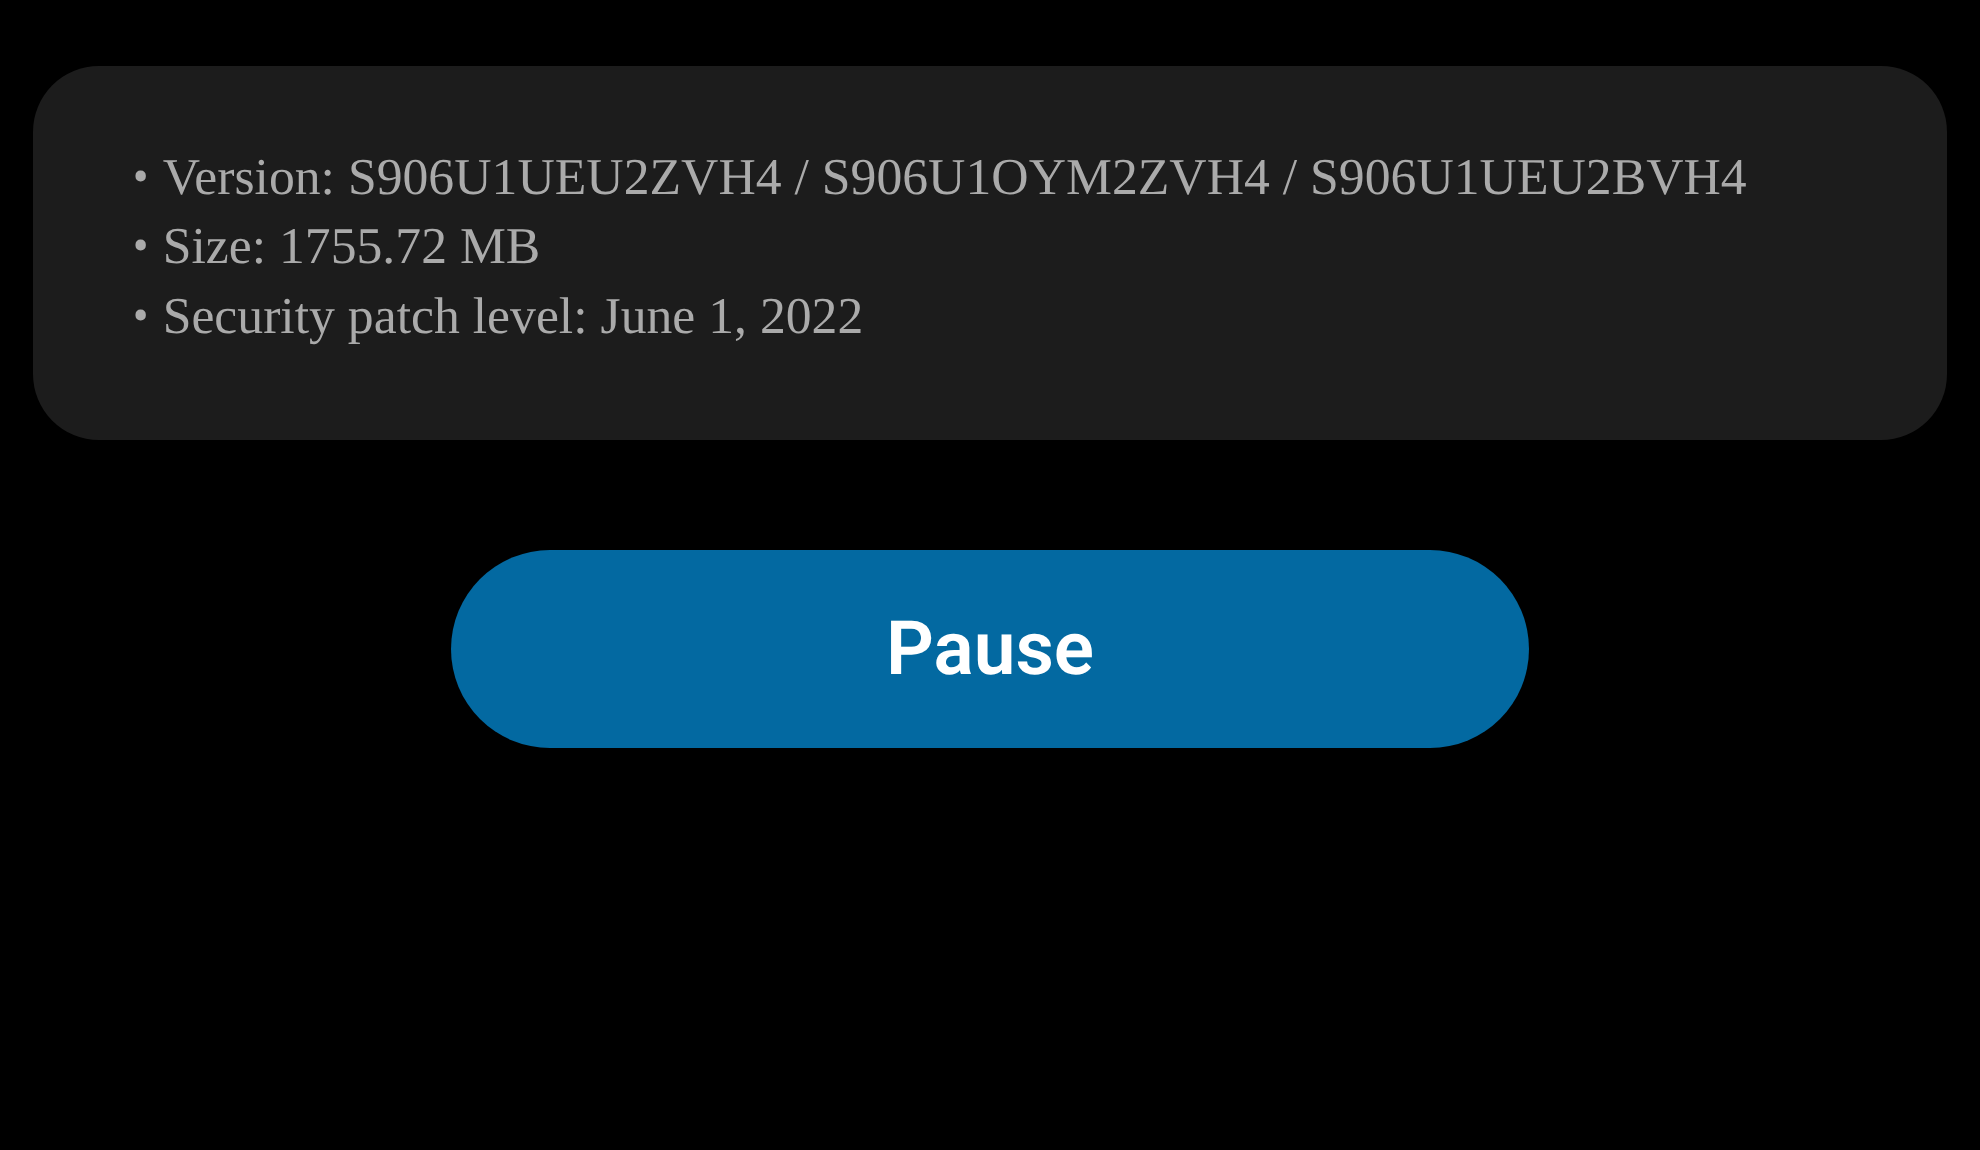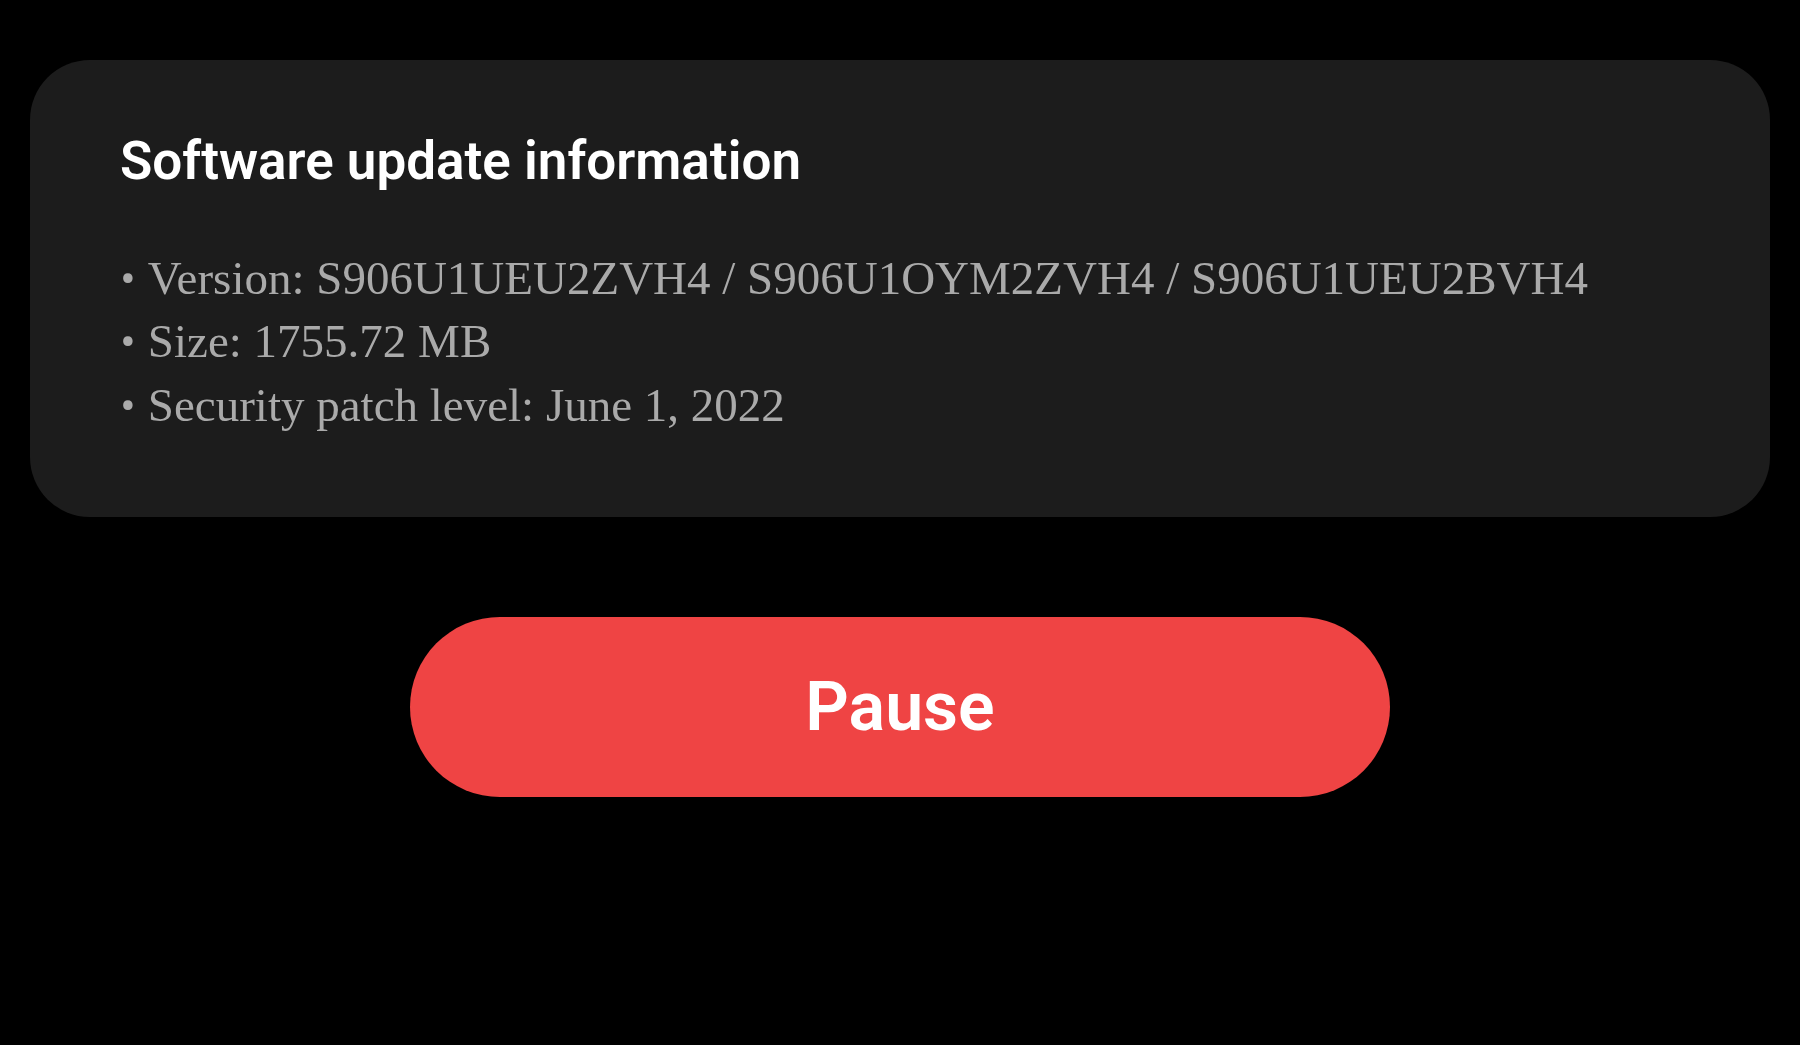--- a/index.html
+++ b/index.html
@@ -45,35 +45,34 @@
       margin-right: 12px;
       flex-shrink: 0;
     }
     .info-text {
       flex: 1;
       font-family: Liberation Serif, serif;
     }
     .pause-button {
       width: 980px;
       height: 180px;
-      background: #ef4444;
+      background: #0369a1;
       border: none;
       border-radius: 100px;
       color: #ffffff;
       font-size: 68px;
       font-weight: 600;
       cursor: pointer;
       font-family: inherit;
     }
   </style>
 </head>
 <body>
 
 <div class="card">
-  <h2 class="card-title">Software update information</h2>
   <ul class="info-list">
     <li class="info-item">
       <span class="bullet">•</span>
       <span class="info-text"><span>Version: </span><span>S906U1UEU2ZVH4 / S906U1OYM2ZVH4 / S906U1UEU2BVH4</span></span>
     </li>
     <li class="info-item">
       <span class="bullet">•</span>
       <span class="info-text"><span>Size: </span><span>1755.72 MB</span></span>
     </li>
     <li class="info-item">

